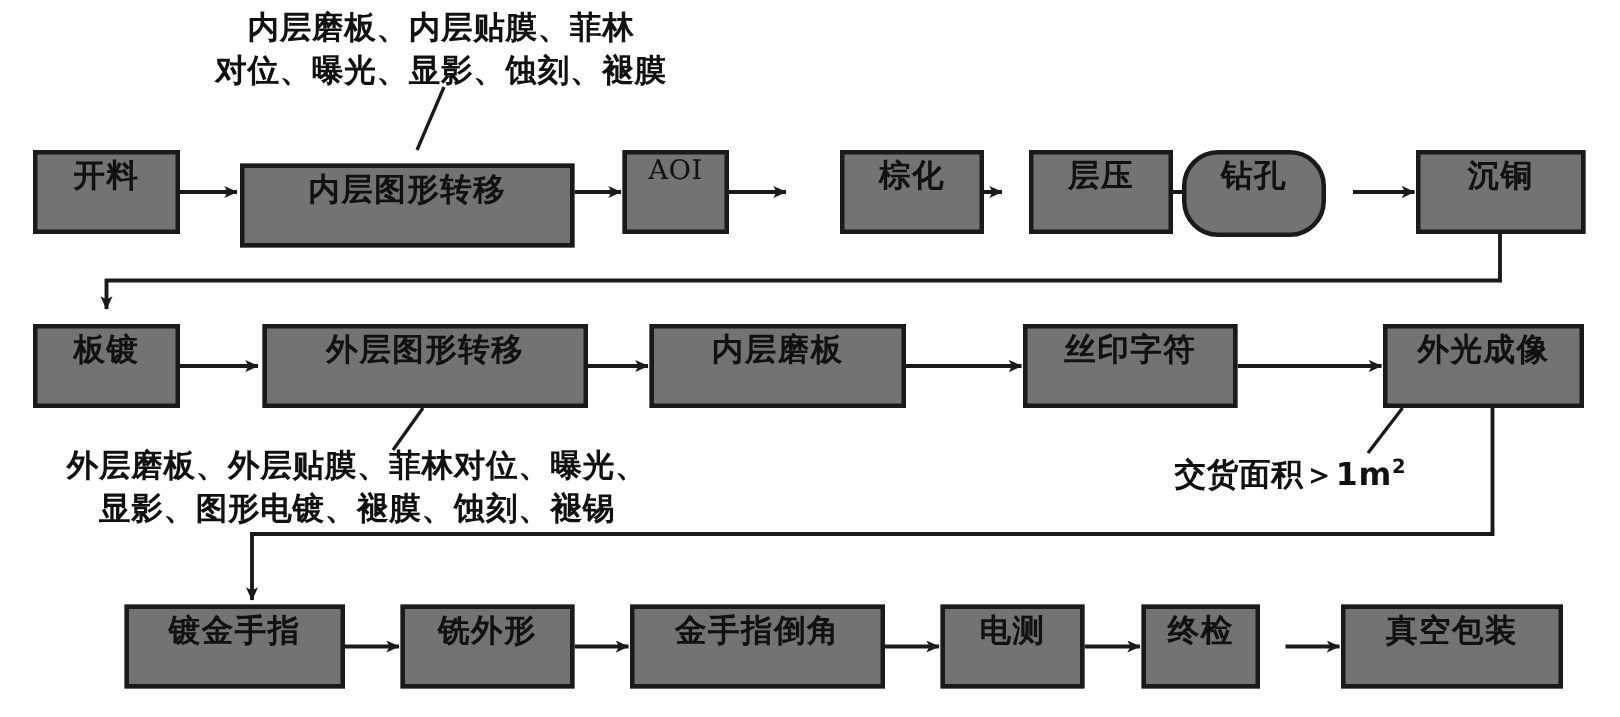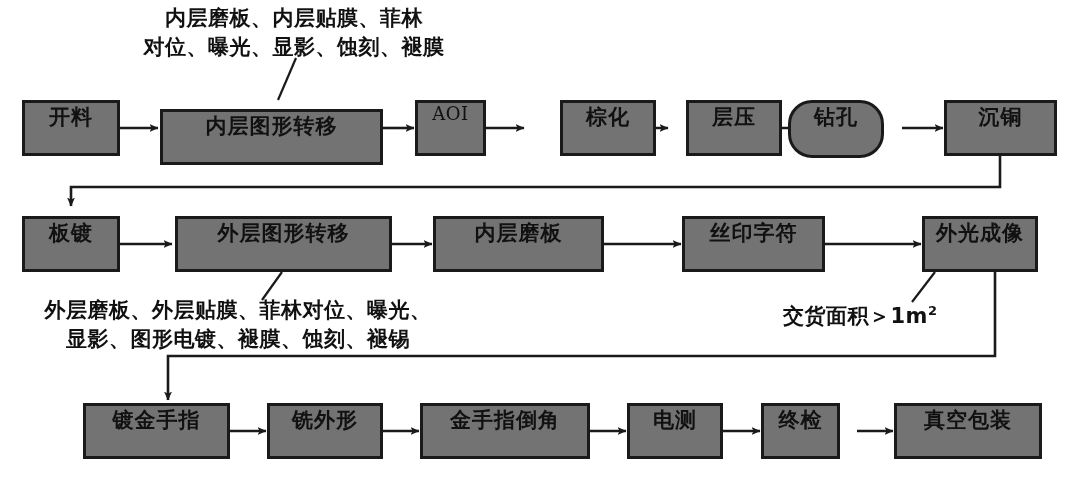--- a/index.html
+++ b/index.html
@@ -136,21 +136,21 @@
   </div>
   <div class="node" style="left:175px; top:216px; width:217px; height:56px;">
     <span>外层图形转移</span>
   </div>
   <div class="node" style="left:433px; top:216px; width:171px; height:56px;">
     <span>内层磨板</span>
   </div>
   <div class="node" style="left:682px; top:216px; width:143px; height:56px;">
     <span>丝印字符</span>
   </div>
-  <div class="node" style="left:922px; top:216px; width:116px; height:56px;">
+  <div class="node" style="left:922px; top:216px; width:134px; height:56px;">
     <span>外光成像</span>
   </div>
 
   <div class="node" style="left:83px; top:403px; width:147px; height:56px;">
     <span>镀金手指</span>
   </div>
   <div class="node" style="left:267px; top:403px; width:116px; height:56px;">
     <span>铣外形</span>
   </div>
   <div class="node" style="left:420px; top:403px; width:170px; height:56px;">

